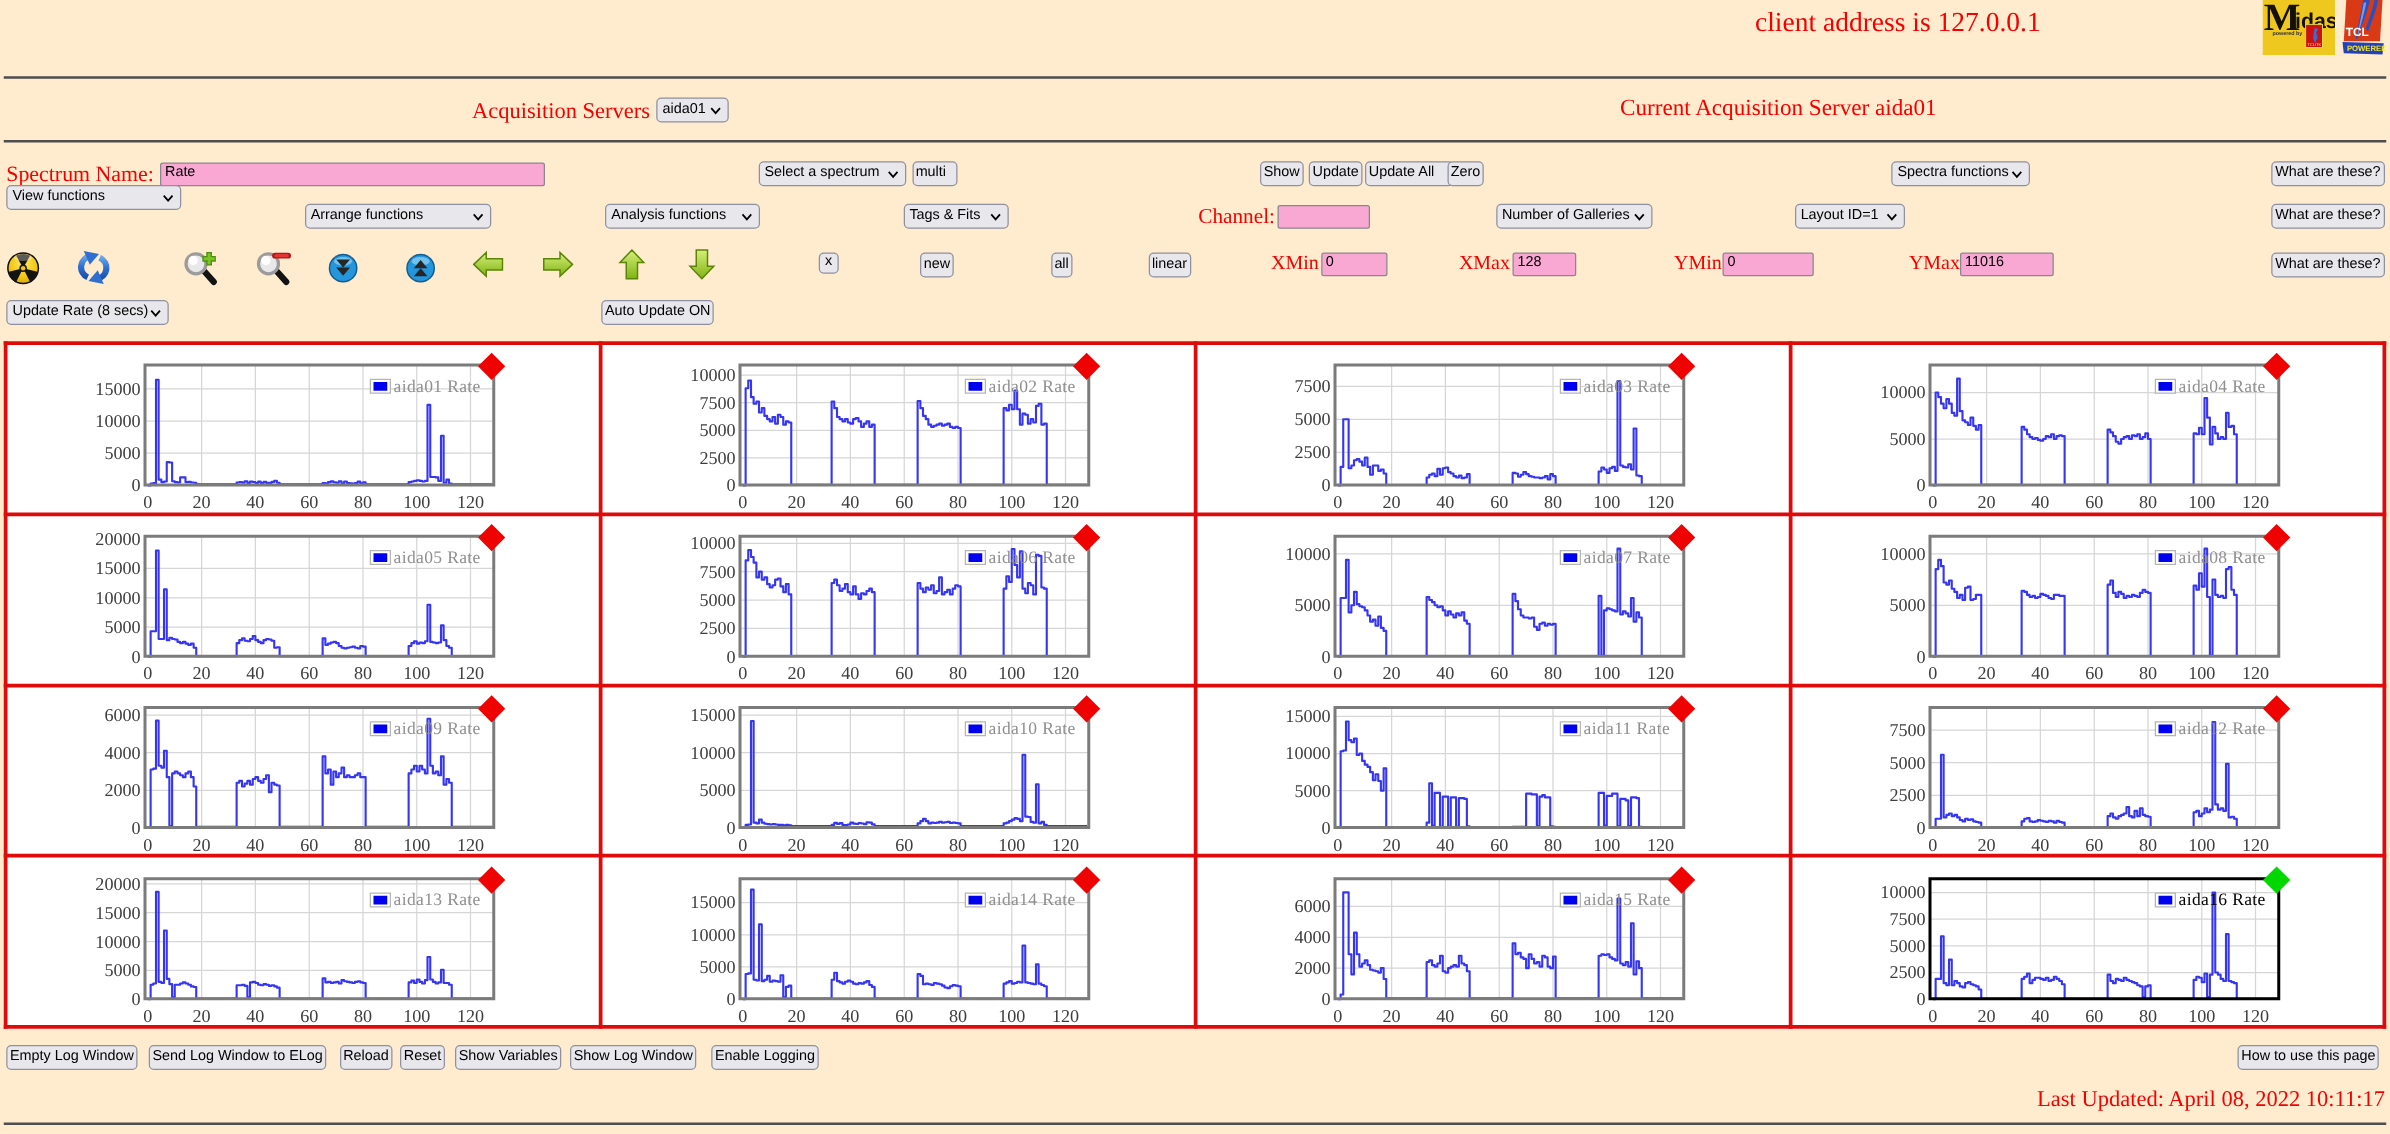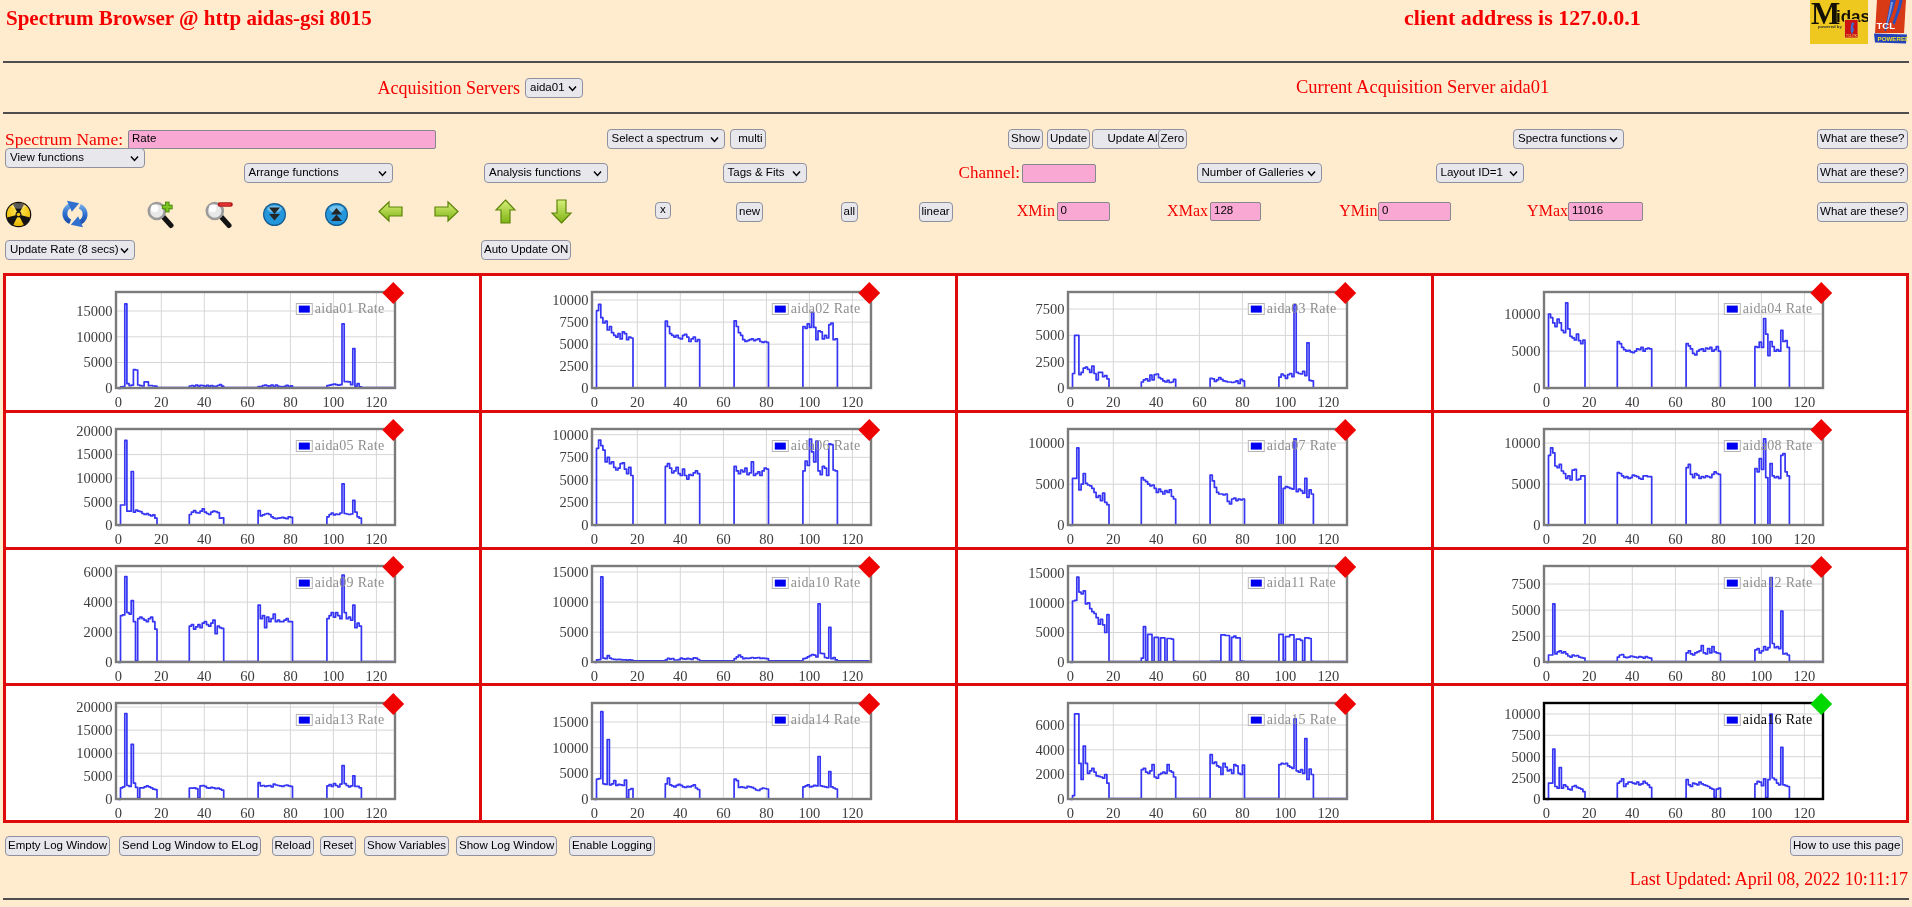--- a/index.html
+++ b/index.html
@@ -1,33 +1,32 @@
 <!DOCTYPE html>
 <html><head><meta charset="utf-8"><title>Spectrum Browser</title><style>
 html,body{margin:0;padding:0}
 body{background:#ffebcd;font-family:"Liberation Sans",sans-serif}
 #page{position:relative;width:1912px;height:907px;background:#ffebcd;overflow:hidden}
 .rs{position:absolute;color:#f40000;font-family:"Liberation Serif",serif;white-space:nowrap}
 .hr{position:absolute;left:3px;width:1906px;height:2px;background:#4e4e4e}
-.btn,.sel{position:absolute;box-sizing:border-box;background:#e7e7ec;border:1.5px solid #8f90a0;border-radius:4px;font:11.5px "Liberation Sans",sans-serif;color:#000;white-space:nowrap;text-align:right;height:20px;line-height:16.5px;padding:0 2px}
+.btn,.sel{position:absolute;box-sizing:border-box;background:#e7e7ec;border:1.5px solid #8f90a0;border-radius:4px;font:11.5px "Liberation Sans",sans-serif;color:#000;white-space:nowrap;text-align:left;height:20px;line-height:16.5px;padding:0 2px}
 .sel{text-align:left;padding:0 0 0 4px}
 .sel svg{position:absolute;right:5px;top:5px}
 .inp{position:absolute;box-sizing:border-box;background:#f9a8d4;border:1.5px solid #87878f;border-radius:2px;font:11.5px "Liberation Sans",sans-serif;color:#000;height:19px;line-height:15.5px;padding:0 3px;white-space:nowrap}
 .ic{position:absolute}
 #grid{position:absolute;left:3.3px;top:272.7px;width:1905.7px;height:550.1px;background:#fff}
 .gv{position:absolute;top:272.7px;width:3px;height:550.1px;background:#df0b0b}
 .gh{position:absolute;left:3.3px;width:1905.7px;height:3px;background:#df0b0b}
 .ch{position:absolute}
 .al{font:14.5px "Liberation Serif",serif;fill:#3d3d3d}
 .lg{font:14px "Liberation Serif",serif;letter-spacing:.3px}
 </style></head><body>
 <div id="page">
 
-<div class="rs" style="left:6px;top:6px;font-size:21px;font-weight:bold">Spectrum Browser @ http aidas-gsi 8015</div>
-<div class="rs" style="left:1404px;top:5px;font-size:22px;font-weight:bold">client address is 127.0.0.1</div>
+<div class="rs" style="left:1404px;top:5px;font-size:22px;font-weight:normal">client address is 127.0.0.1</div>
 
 <svg class="ic" style="left:1810px;top:0" width="58" height="44" viewBox="0 0 58 44">
 <rect width="58" height="44" fill="#eec71f"></rect>
 <text x="1" y="24" font-family="Liberation Serif,serif" font-size="31" font-weight="bold" fill="#151004">M</text>
 <text x="26" y="22" font-family="Liberation Sans,sans-serif" font-size="17" font-weight="bold" fill="#151004">idas</text>
 <text x="8" y="28" font-family="Liberation Sans,sans-serif" font-size="4.3" font-weight="bold" fill="#333">powered by</text>
 <rect x="34.5" y="19.5" width="13.5" height="18.5" fill="#cc1111" stroke="#e8d44a" stroke-width="0.8"></rect>
 <path d="M42 22 l2.5 1.5 -1.5 2.5 1 4 -2 4.5 -1.5 -4 0.5 -5z" fill="#3a6dd0"></path>
 <text x="36" y="36.5" font-family="Liberation Sans,sans-serif" font-size="3.2" fill="#f3e36a">TCL/TK</text>
 </svg>

